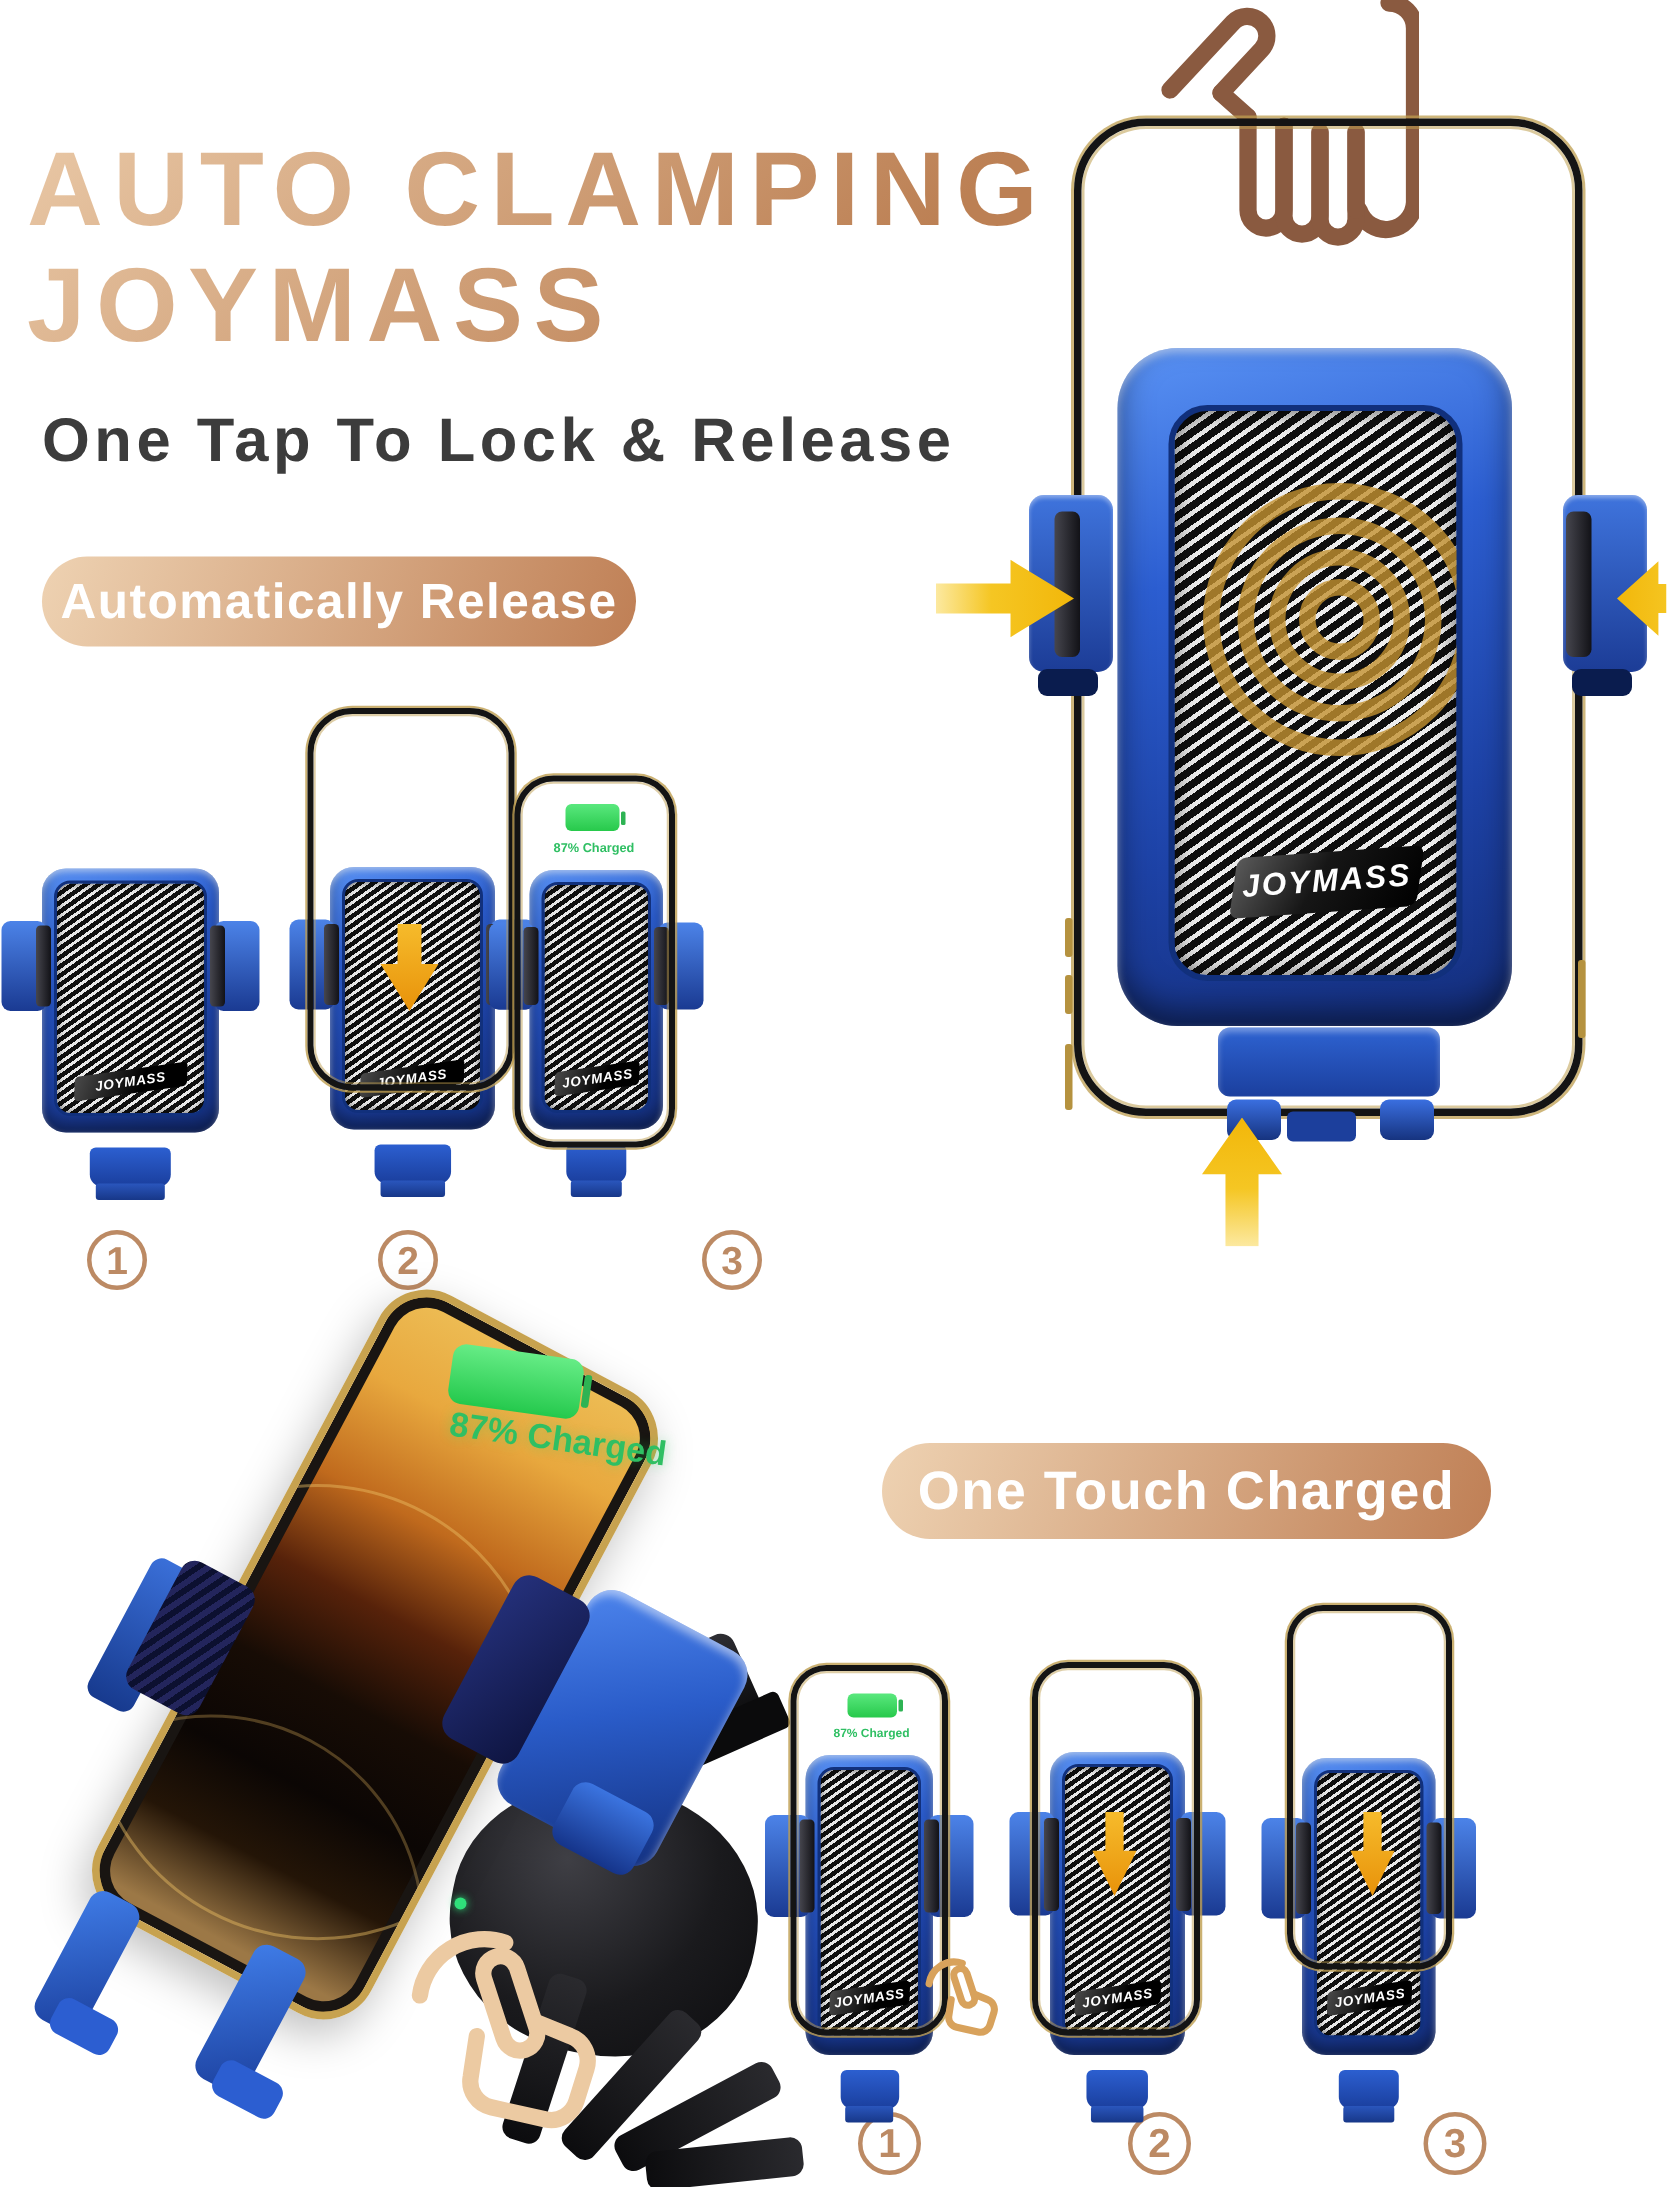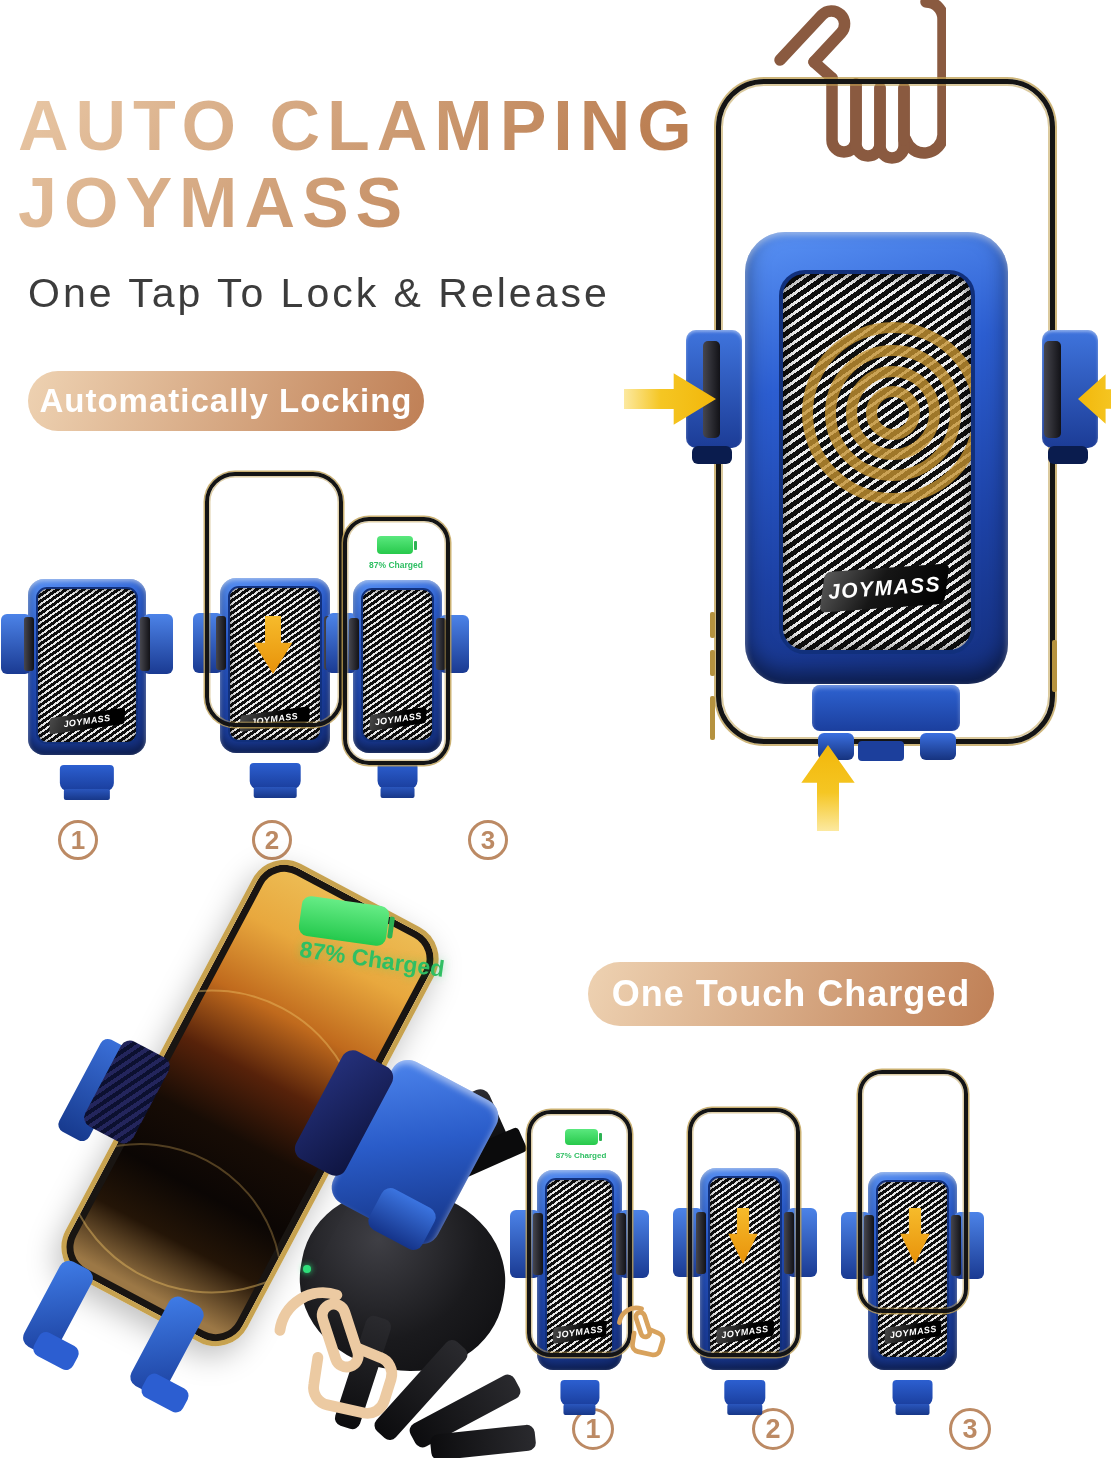--- a/index.html
+++ b/index.html
@@ -4,21 +4,21 @@
 <style>
   html,body{margin:0;padding:0;background:#fff;}
   .canvas{position:relative;width:1111px;height:1458px;background:#fff;overflow:hidden;
           font-family:"Liberation Sans",sans-serif;}
 
   
   .title{position:absolute;left:18px;top:88px;font-size:70px;line-height:77px;font-weight:bold;
          letter-spacing:7px;
          background:linear-gradient(135deg,var(--title_grad_1) 0%,var(--title_grad_2) 80%);
          -webkit-background-clip:text;background-clip:text;color:transparent;-webkit-text-fill-color:transparent;}
-  .subtitle{position:absolute;left:28px;top:270px;font-size:41px;font-weight:normal;letter-spacing:3px;
+  .subtitle{position:absolute;left:28px;top:270px;font-size:41px;font-weight:bold;letter-spacing:3px;
             color:var(--subtitle_text);text-align:right;}
   .pill{position:absolute;display:flex;align-items:center;justify-content:center;box-sizing:border-box;
         background:linear-gradient(110deg,var(--pill_grad_1) 0%,var(--pill_grad_2) 100%);
         color:var(--pill_text);font-weight:bold;}
   .pill1{left:28px;top:371px;width:396px;height:60px;border-radius:30px;font-size:33px;letter-spacing:1px;}
   .pill2{left:588px;top:962px;width:406px;height:64px;border-radius:32px;font-size:36px;letter-spacing:1px;}
 
   
   .phone-line{position:absolute;box-sizing:border-box;border:5px solid var(--phone_line_dark);border-radius:48px;
               box-shadow:0 0 0 2px rgba(190,158,79,.75), inset 0 0 0 2px rgba(190,158,79,.55);z-index:3;}
@@ -155,21 +155,21 @@
 </head>
 <body>
 
 <div class="canvas">
 
   <div class="title">
     <span>AUTO CLAMPING</span><br>
     <span>JOYMASS</span>
   </div>
   <div class="subtitle">One Tap To Lock &amp; Release</div>
-  <div class="pill pill1">Automatically Locking</div>
+  <div class="pill pill1">Automatically Release</div>
 
   <svg class="hand-top" viewBox="0 0 178 172">
     <g fill="none" stroke="currentColor" stroke-width="11.5" stroke-linecap="round" stroke-linejoin="round">
       <path d="M12,64 L54,19 a13,13 0 0 1 19,18 L46,66"></path>
       <path d="M46,66 L64,82"></path>
       <path d="M158,6 a17,17 0 0 1 17,17 v116 a19,19 0 0 1 -37,5"></path>
       <path d="M64,82 v62 a12,12 0 0 0 24,0 v-56"></path>
       <path d="M88,88 v60 a12,12 0 0 0 24,0 v-56"></path>
       <path d="M112,92 v58 a12,12 0 0 0 24,0 v-58"></path>
       <path d="M136,92 v52"></path>

